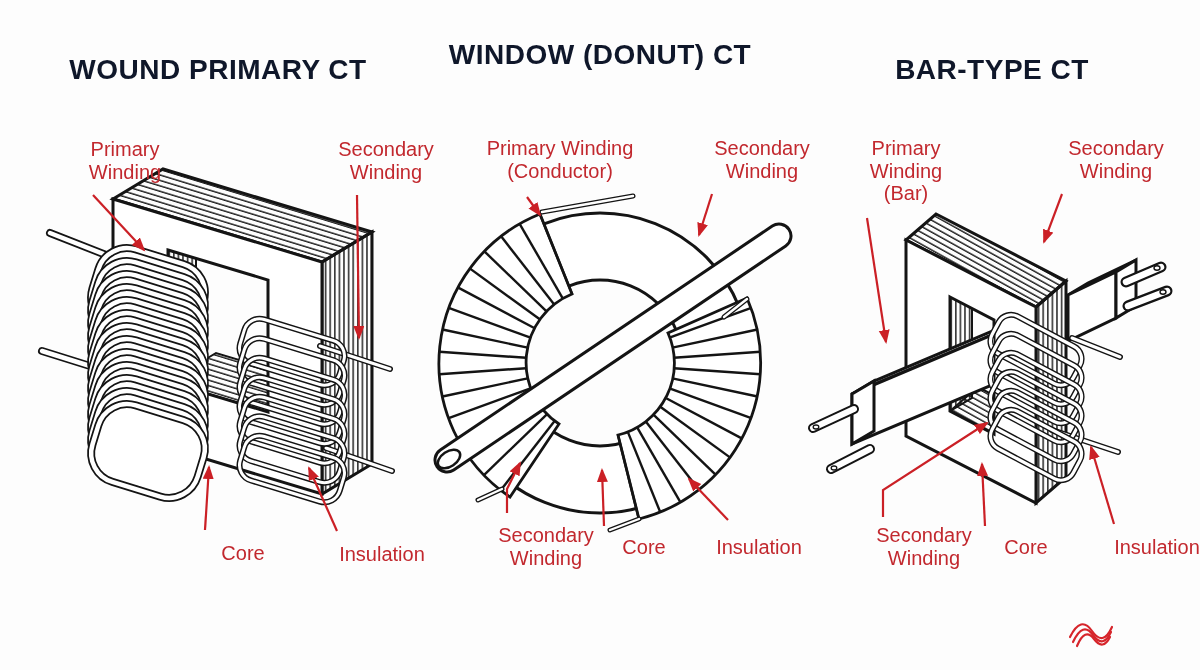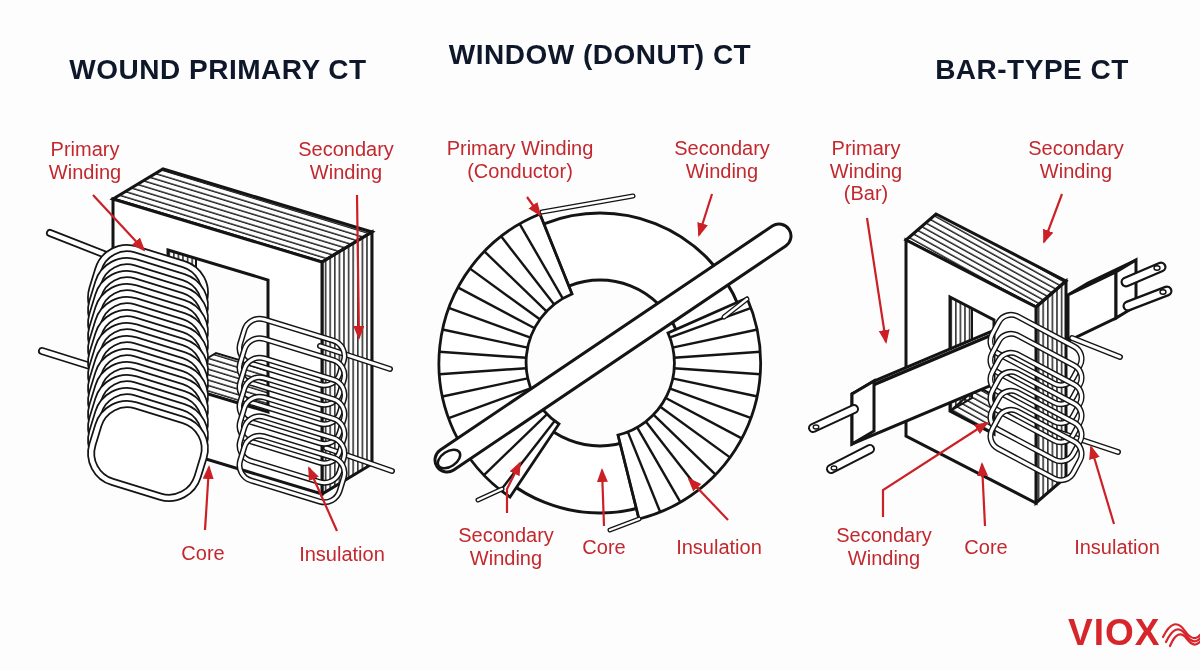--- a/index.html
+++ b/index.html
@@ -1,21 +1,21 @@
 <!DOCTYPE html>
 <html><head>
 <meta charset="utf-8">
 <style>
   html,body{margin:0;padding:0;background:#ffffff;font-family:"Liberation Sans",sans-serif;}
   #wrap{position:relative;width:1200px;height:670px;background:#FDFDFD;overflow:hidden;}
   #art{position:absolute;left:0;top:0;width:1200px;height:670px;}
   .ttl{position:absolute;transform:translate(-50%,-50%);font-size:28px;font-weight:bold;
        letter-spacing:.5px;color:#0f172a;white-space:nowrap;text-align:right;}
   .lbl{position:absolute;transform:translate(-50%,-50%);font-size:20px;line-height:1.13;
-       color:#C2282E;text-align:center;white-space:pre-line;}
+       color:#C2282E;text-align:center;white-space:pre-line;margin-left:40px;}
   .logo{position:absolute;left:1068px;top:612px;display:flex;align-items:center;gap:1px;
         color:#D6252B;font-weight:bold;font-size:37px;letter-spacing:1px;}
 </style>
 </head>
 <body>
 
 <div id="wrap">
 
 <svg id="art" viewBox="0 0 1200 670">
   <defs>
@@ -236,21 +236,21 @@
     <path d="M867,218 L886,342" marker-end="url(#arrow)"></path>
     <path d="M1062,194 L1044,242" marker-end="url(#arrow)"></path>
     <path d="M883,517 L883,490 L987,423" marker-end="url(#arrow)"></path>
     <path d="M985,526 L982,464" marker-end="url(#arrow)"></path>
     <path d="M1114,524 L1091,447" marker-end="url(#arrow)"></path>
   </g>
 </svg>
 
   <div class="ttl" style="left:218px;top:70px">WOUND PRIMARY CT</div>
   <div class="ttl" style="left:600px;top:55px">WINDOW (DONUT) CT</div>
-  <div class="ttl" style="left:1032px;top:70px">BAR-TYPE CT</div>
+  <div class="ttl" style="left:992px;top:70px">BAR-TYPE CT</div>
 
   <div class="lbl" style="left:85px;top:161px">Primary
 Winding</div>
   <div class="lbl" style="left:346px;top:161px">Secondary
 Winding</div>
   <div class="lbl" style="left:203px;top:553px">Core</div>
   <div class="lbl" style="left:342px;top:554px">Insulation</div>
 
   <div class="lbl" style="left:520px;top:160px">Primary Winding
 (Conductor)</div>
@@ -265,21 +265,20 @@
 Winding
 (Bar)</div>
   <div class="lbl" style="left:1076px;top:160px">Secondary
 Winding</div>
   <div class="lbl" style="left:884px;top:547px">Secondary
 Winding</div>
   <div class="lbl" style="left:986px;top:547px">Core</div>
   <div class="lbl" style="left:1117px;top:547px">Insulation</div>
 
   <div class="logo">
-    <span>VIOX</span>
     <svg width="46" height="42" viewBox="0 0 46 42">
       <g fill="none" stroke="#D6252B" stroke-width="2.2" stroke-linecap="round">
         <path d="M2,25 Q13,3 24,19 T44,15"></path>
         <path d="M5,30 Q15,9 25,23 T43,20"></path>
         <path d="M9,34 Q17,15 26,27 T42,25"></path>
       </g>
     </svg>
   </div>
 </div>
 

